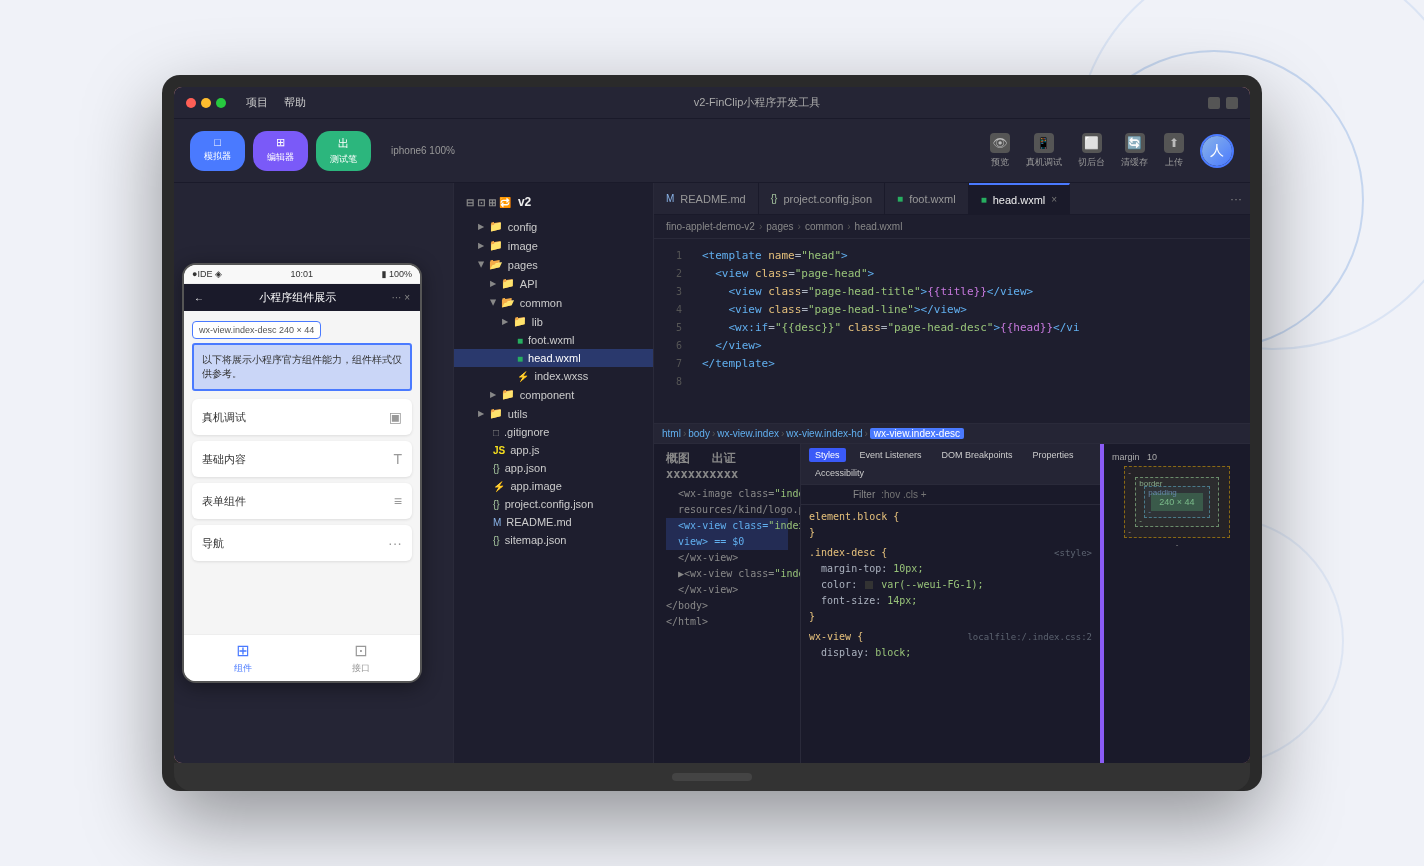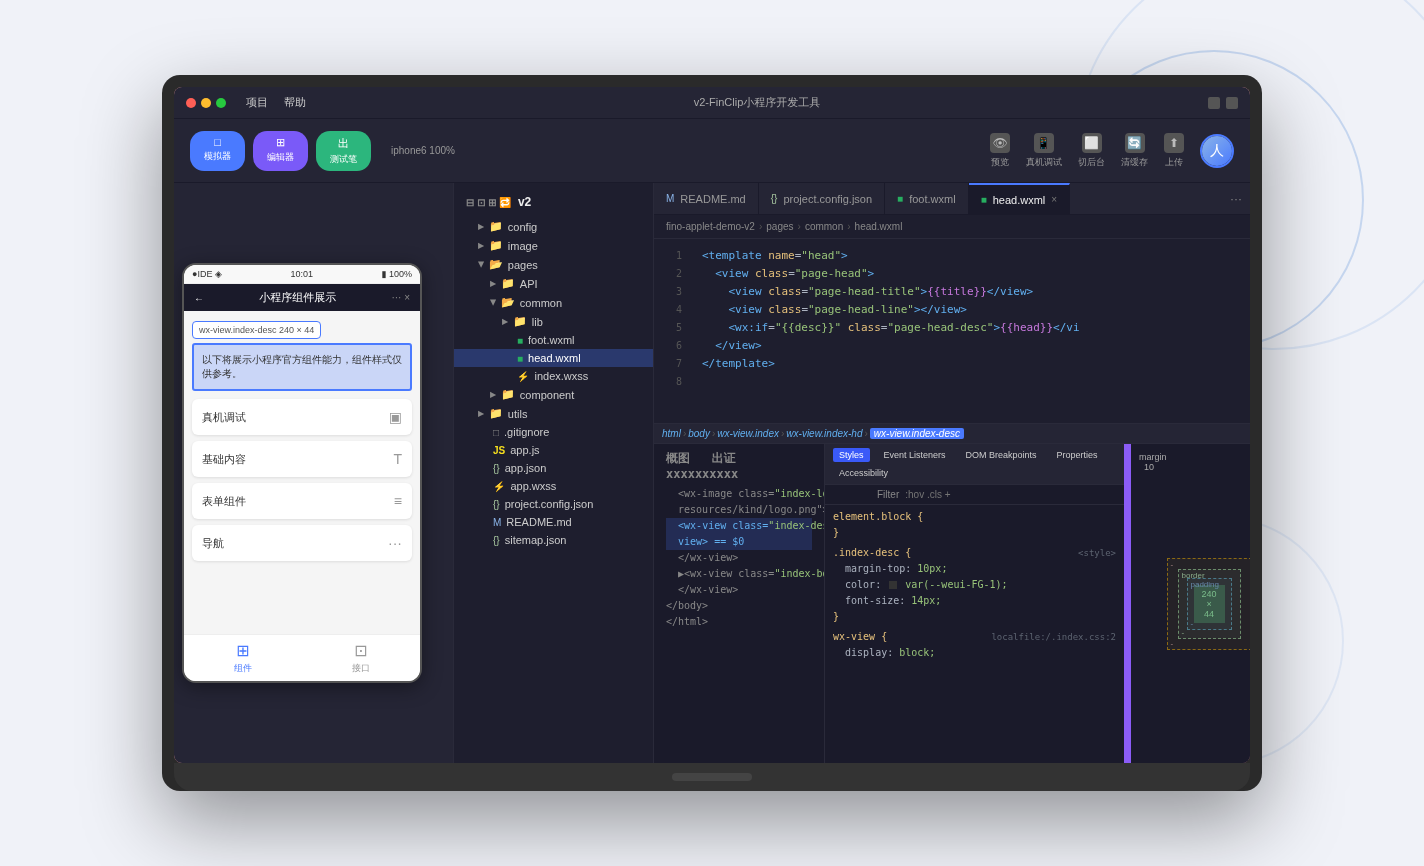--- a/index.html
+++ b/index.html
@@ -388,26 +388,26 @@
       color: #abb2bf;
       line-height: 16px;
     }
     .styles-rule { color: #e5c07b; }
     .styles-prop { color: #abb2bf; }
     .styles-val { color: #98c379; }
     .styles-source { color: #5c6370; float: right; font-size: 9px; }
 
     
     .box-model {
-      width: 126px;
+      width: 150px;
       flex-shrink: 0;
       padding: 8px;
-      border-left: 7px solid #8b5cf6;
-      display: flex;
-      flex-direction: row;
+      border-left: 4px solid #8b5cf6;
+      display: flex;
+      flex-direction: column;
       align-items: center;
       font-size: 9px;
       color: #888;
     }
     .box-outer {
       border: 1px dashed #8b6914;
       padding: 6px;
       background: rgba(139,105,20,0.1);
       position: relative;
     }
@@ -545,21 +545,20 @@
       padding: 4px 8px;
       background: #252535;
       font-size: 10px;
       color: #888;
       border-bottom: 1px solid #2a2a3a;
       flex-shrink: 0;
     }
     .inspector-tag {
       color: #61afef;
       cursor: pointer;
-      font-style: italic;
     }
     .inspector-tag.active {
       background: #4a7aff;
       color: white;
       padding: 0 4px;
       border-radius: 2px;
     }
 
     .content-wrap {
       display: flex;
@@ -777,21 +776,21 @@
 
         <div class="tree-item tree-indent-1">
           <span style="width:10px;display:inline-block;"></span>
           <span style="color:#a8c8a0;font-size:10px;">{}</span>
           <span>app.json</span>
         </div>
 
         <div class="tree-item tree-indent-1">
           <span style="width:10px;display:inline-block;"></span>
           <span style="color:#b48ead;font-size:10px;">⚡</span>
-          <span>app.wxss</span>
+          <span>app.image</span>
         </div>
 
         <div class="tree-item tree-indent-1">
           <span style="width:10px;display:inline-block;"></span>
           <span style="color:#a8c8a0;font-size:10px;">{}</span>
           <span>project.config.json</span>
         </div>
 
         <div class="tree-item tree-indent-1">
           <span style="width:10px;display:inline-block;"></span>

